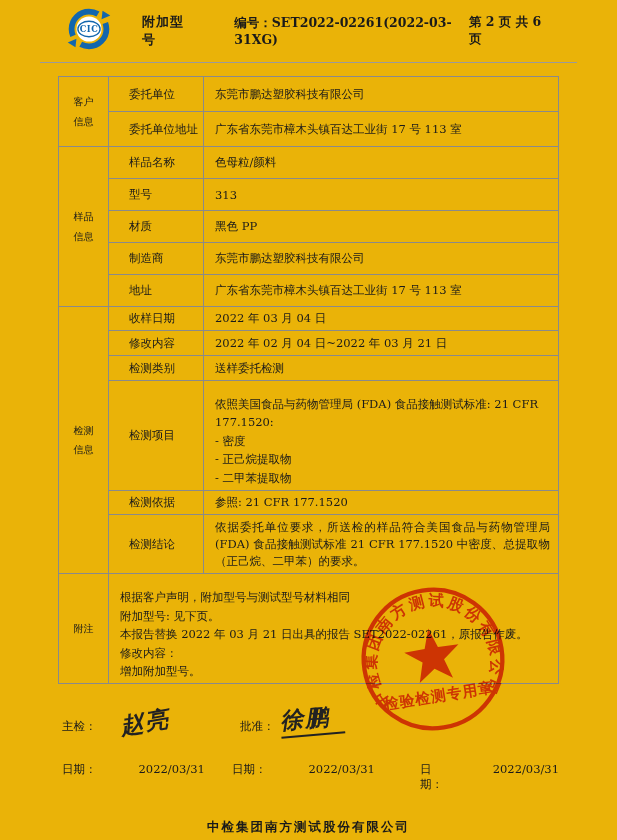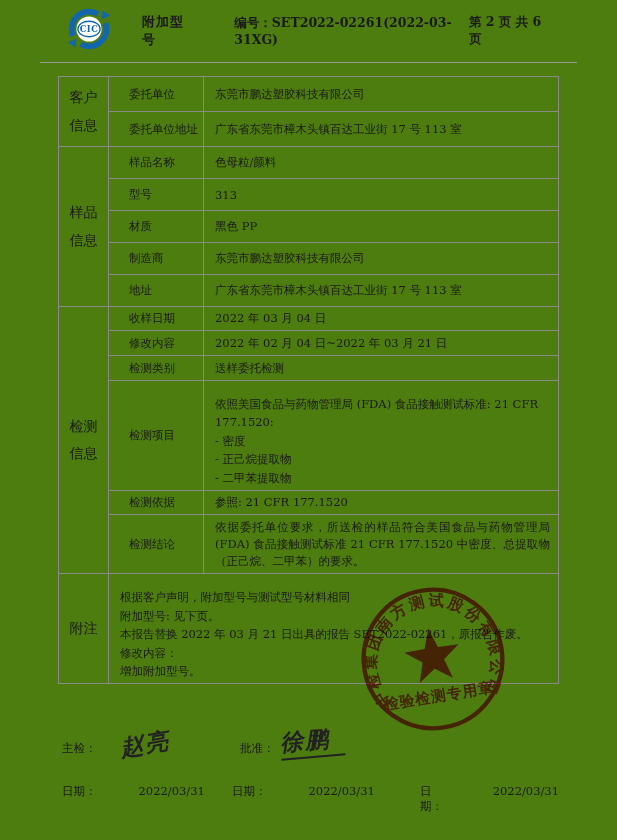--- a/index.html
+++ b/index.html
@@ -1,19 +1,19 @@
 <!DOCTYPE html>
 <html><head>
 <meta charset="utf-8">
 <style>
   html,body { margin:0; padding:0; background:#ffffff; }
   .page {
     position: relative;
     width: 617px; height: 840px;
-    background: #4d7c0f;
+    background: #eab308;
     font-family: "DejaVu Serif", "Liberation Serif", serif;
     color: #1a1a1a;
     overflow: hidden;
   }
   
   .header {
     margin: 0 40px;
     height: 62px;
     border-bottom: 1px solid #9a9a9a;
     display: flex;
@@ -25,29 +25,29 @@
   .page-info { font-weight: bold; font-size: 12.5px; margin-left: auto; margin-right: 28px; }
   
   table.report {
     border-collapse: collapse;
     table-layout: fixed;
     width: 500px;
     margin: 13px auto 0 auto;
     font-size: 11.5px;
   }
   table.report td { border: 1px solid #8a8a8a; vertical-align: middle; }
-  td.g { text-align: center; line-height: 1.95; font-size: 14px; }
+  td.g { text-align: center; line-height: 1.95; font-size: 10px; }
   td.l { padding-left: 20px; }
   td.v { padding-left: 11px; }
   td.multiline { vertical-align: middle; padding-top: 14px; padding-bottom: 3px; }
   td.multiline div { line-height: 18.4px; }
   td.para { line-height: 16.8px; padding: 4px 8px 4px 11px; text-align: justify; }
   
   .sig-area { margin: 0 58px; }
-  .sig-row { display: flex; margin-top: 46px; height: 30px; }
+  .sig-row { display: flex; margin-top: 24px; height: 30px; }
   .sig-col { position: relative; }
   .sig-col.c1 { flex: 0 0 170px; }
   .sig-col.c2 { flex: 0 0 180px; }
   .sig-col.c3 { flex: 1 1 auto; }
   .sig-label { font-size: 11.5px; position: absolute; bottom: 4px; }
   .c1 .sig-label { left: 4px; } .c2 .sig-label { left: 4px; } .c3 .sig-label { left: 12px; }
   .sig-name {
     position: absolute; left: 62px; bottom: 0px;
     font-size: 23px; font-style: italic; font-weight: 600;
     transform: rotate(-10deg); letter-spacing: 2px;

